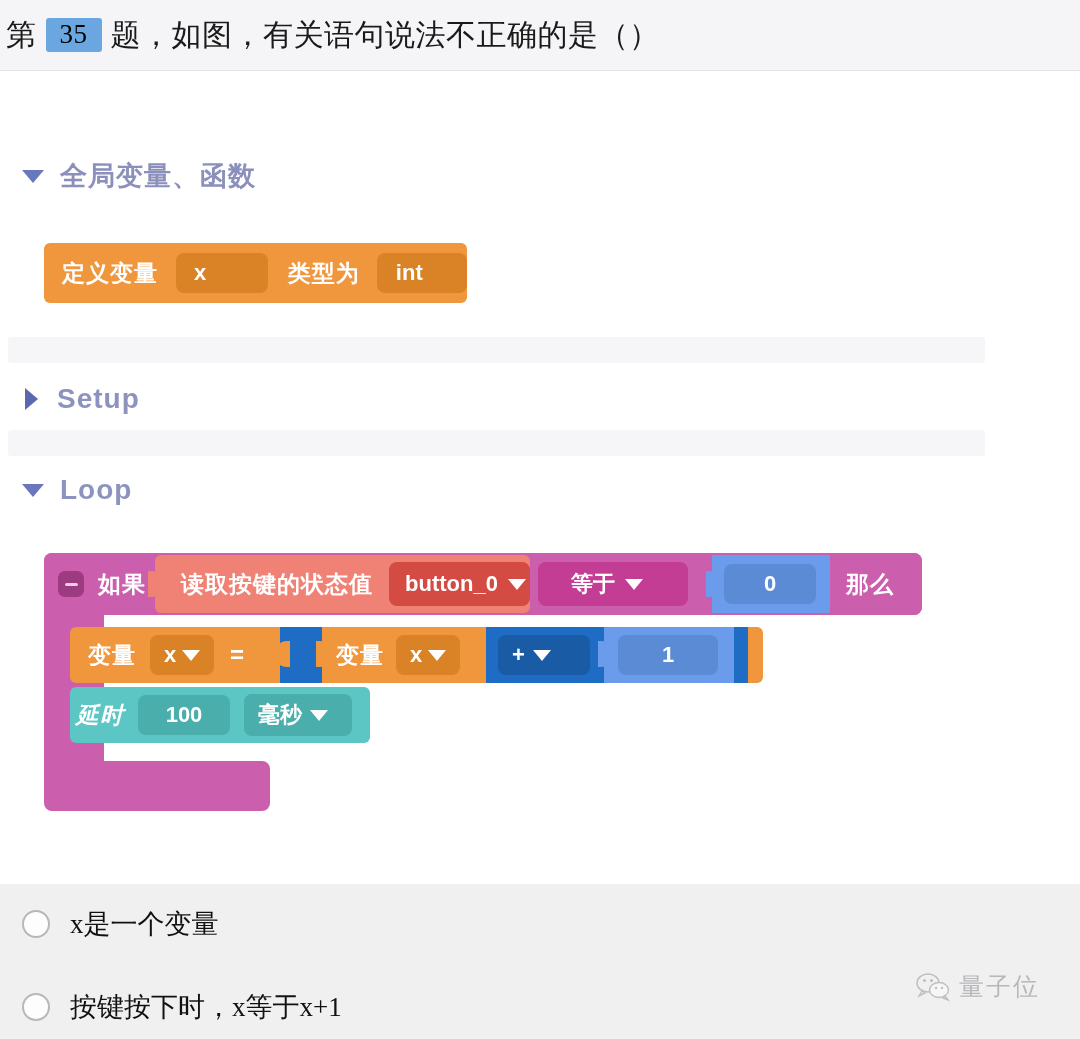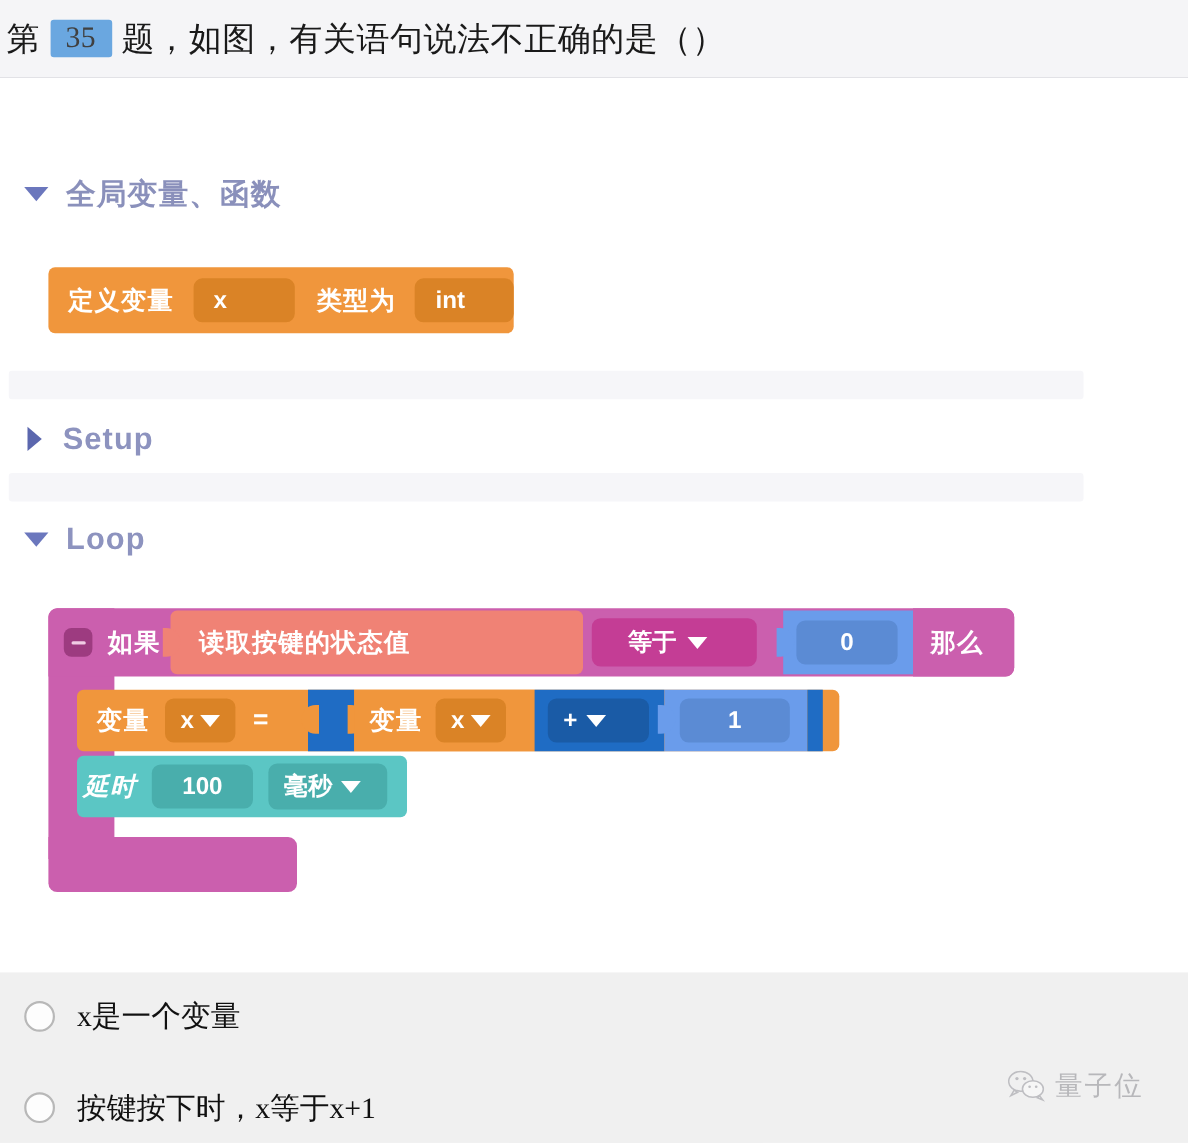--- a/index.html
+++ b/index.html
@@ -33,21 +33,21 @@
     font-size: 30px;
     color: #1a1a1a;
     letter-spacing: 0.5px;
     white-space: nowrap;
     display: flex;
     align-items: center;
   }
   .q-num {
     display: inline-block;
     background: #6aa7e0;
-    color: #404040;
+    color: #000000;
     font-family: "Liberation Serif", "DejaVu Serif", serif;
     font-size: 27px;
     padding: 2px 14px 4px 14px;
     border-radius: 3px;
     margin: 0 9px;
     line-height: 1.05;
   }
 
   
   .canvas {
@@ -268,20 +268,24 @@
 
   <div class="block blk-pink" style="left:44px; top:482px; width:878px; height:62px; border-radius:8px 8px 8px 0;">
     <span class="minus-btn" style="margin-left:14px;">
         <i></i>
       </span>
     <span class="lbl lbl-cn" style="margin-left:14px;text-align:center;">如果</span>
   </div>
 
   <div class="block blk-salmon" style="left:155px; top:484px; width:375px; height:58px; border-radius:6px;">
     <span class="lbl lbl-cn" style="margin-left:26px;">读取按键的状态值</span>
+    <span class="field fld-salmon" style="width:145px; height:44px; margin-left:16px; padding-left:16px;">
+      <span>button_0</span>
+      <span class="caret"></span>
+    </span>
   </div>
 
   <div class="notch" style="left:148px; top:500px; background:#f08275;"></div>
 
   <div class="block blk-pink" style="left:530px; top:484px; width:182px; height:58px; border-radius:0;">
     <span class="field fld-pink-drop" style="width:150px; height:44px; margin-left:8px; padding-left:33px;">
       <span>等于</span>
       <span class="caret"></span>
     </span>
   </div>

